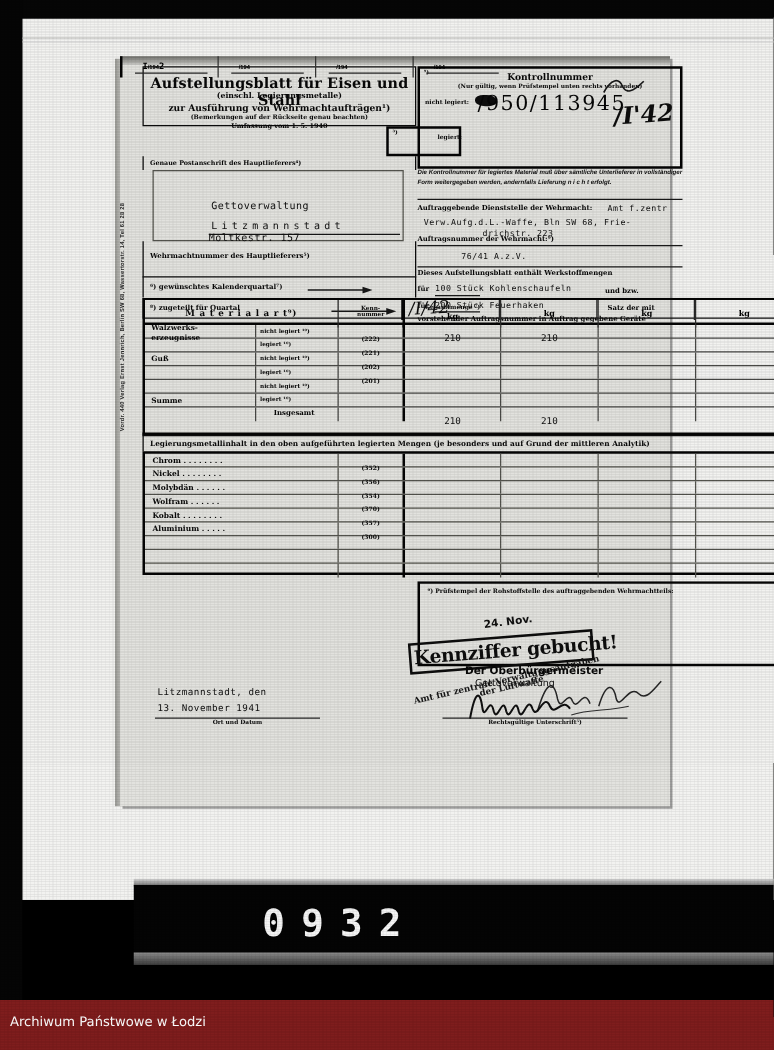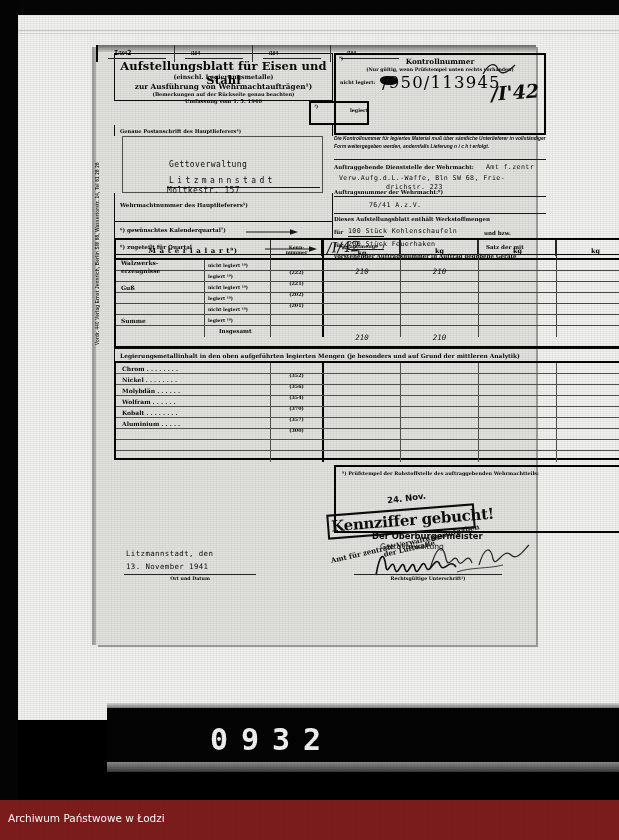--- a/index.html
+++ b/index.html
@@ -117,21 +117,21 @@
          border-left:1px solid #4b4b48;box-sizing:border-box;}
   .c-knr{position:absolute;left:154px;width:52px;height:100%;
          border-left:1px solid #4b4b48;box-sizing:border-box;text-align:center;}
   .c-g{position:absolute;left:206px;width:78px;height:100%;
        border-left:2px solid #0a0a0a;box-sizing:border-box;text-align:center;}
   .c-k{position:absolute;width:78px;height:100%;
        border-left:1px solid #4b4b48;box-sizing:border-box;text-align:center;}
   .matname{position:absolute;left:5px;font-size:5.9px;}
   .legname{position:absolute;left:3px;top:2.5px;font-size:4.6px;font-weight:bold;}
   .knr{font-size:4.8px;font-weight:bold;line-height:11px;}
-  .val{font-family:"DejaVu Sans Mono",monospace;font-size:7.4px;line-height:11px;color:#111;font-style:italic;}
+  .val{font-family:"DejaVu Sans Mono",monospace;font-size:7.4px;line-height:11px;color:#111;}
 
   
   .al-cap{left:18px;top:303px;width:518px;height:13px;border-bottom:none;}
   .al-cap span{position:absolute;left:5px;top:3px;font-size:5.9px;}
   .albody{left:18px;top:316px;width:518px;height:99px;border:2px solid #0a0a0a;}
   .arow{position:absolute;left:0;width:514px;height:11px;
         border-bottom:1px solid #55554f;box-sizing:border-box;}
   .a-name{position:absolute;left:0;width:154px;height:100%;}
   .a-name span{position:absolute;left:6px;top:2px;font-size:6px;}
   .a-knr{position:absolute;left:154px;width:52px;height:100%;

